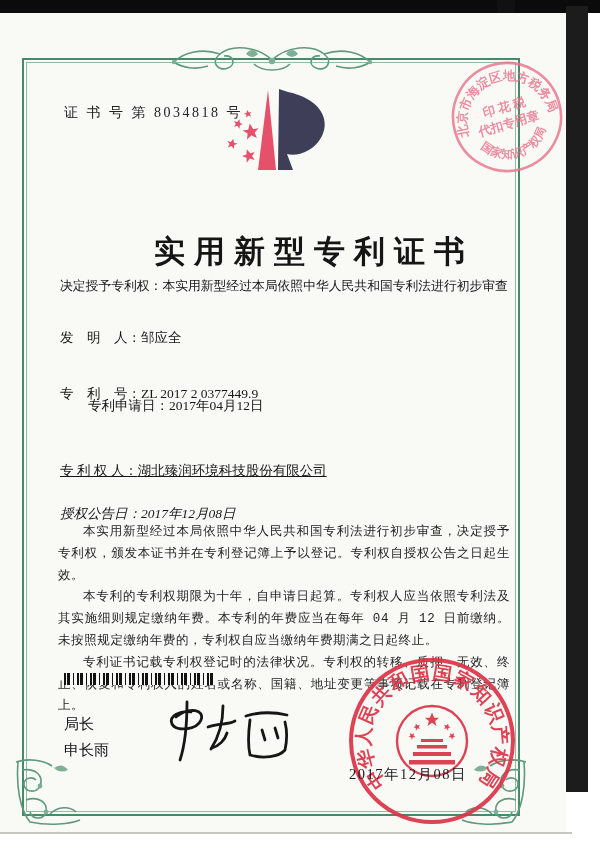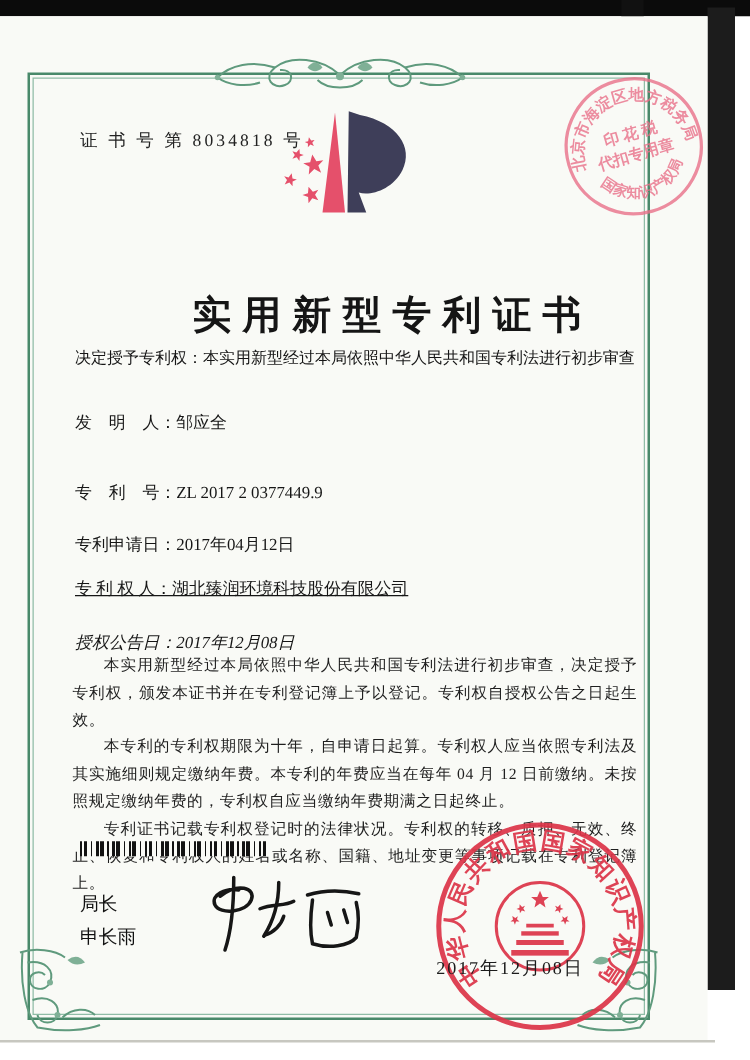--- a/index.html
+++ b/index.html
@@ -30,25 +30,25 @@
   .cert-no{position:absolute;left:64px;top:91px;font-size:14px;letter-spacing:2.5px;color:#222;}
   .logo{position:absolute;left:222px;top:73px;}
   .tax-stamp{position:absolute;left:448px;top:45px;transform:rotate(-16deg);opacity:.8;}
   .title{position:absolute;left:0;top:171px;width:580px;text-align:center;margin:0;
     font-size:31px;font-weight:600;letter-spacing:9px;color:#151515;}
   .fields{position:absolute;left:0;top:0;width:600px;}
   .field-row{position:absolute;left:60px;width:460px;font-size:13.5px;color:#161616;white-space:nowrap;}
   .field-row.r0{top:265px;font-size:12.8px;}
   .field-row.r1{top:316px;}
   .field-row.r2{top:362px;margin-top:10px;}
-  .field-row.r3{top:414px;}
+  .field-row.r3{top:384px;margin-left:28px;}
   .field-row.r4{top:449px;text-decoration:underline;}
   .field-row.r5{top:492px;font-style:italic;}
   .paras{position:absolute;left:58px;top:509px;width:452px;font-size:12.5px;line-height:21.8px;
-    color:#1f1f1f;text-align:justify;}
+    color:#1f1f1f;text-align:justify;font-family:Liberation Mono, monospace;}
   .paras p{margin:0;text-indent:2em;letter-spacing:.6px;}
   .barcode{position:absolute;left:64px;top:660px;width:151px;height:12px;
     background:repeating-linear-gradient(90deg,#121212 0 2px,#f9faf6 2px 3px,#121212 3px 6px,#f9faf6 6px 9px,#121212 9px 10px,#f9faf6 10px 13px);}
   .signer{position:absolute;left:64px;top:698px;font-size:15px;line-height:26px;color:#111;}
   .signature{position:absolute;left:146px;top:684px;}
   .seal{position:absolute;left:337px;top:633px;opacity:.92;}
   .seal-date{position:absolute;left:349px;top:752px;font-size:14.5px;letter-spacing:1.5px;color:#1b1b1b;z-index:5;}
   .footer{position:absolute;left:0;top:787px;width:494px;text-align:center;font-size:12px;
     letter-spacing:2px;color:#333;}
   svg text{font-family:"Liberation Serif","DejaVu Serif",serif;}

